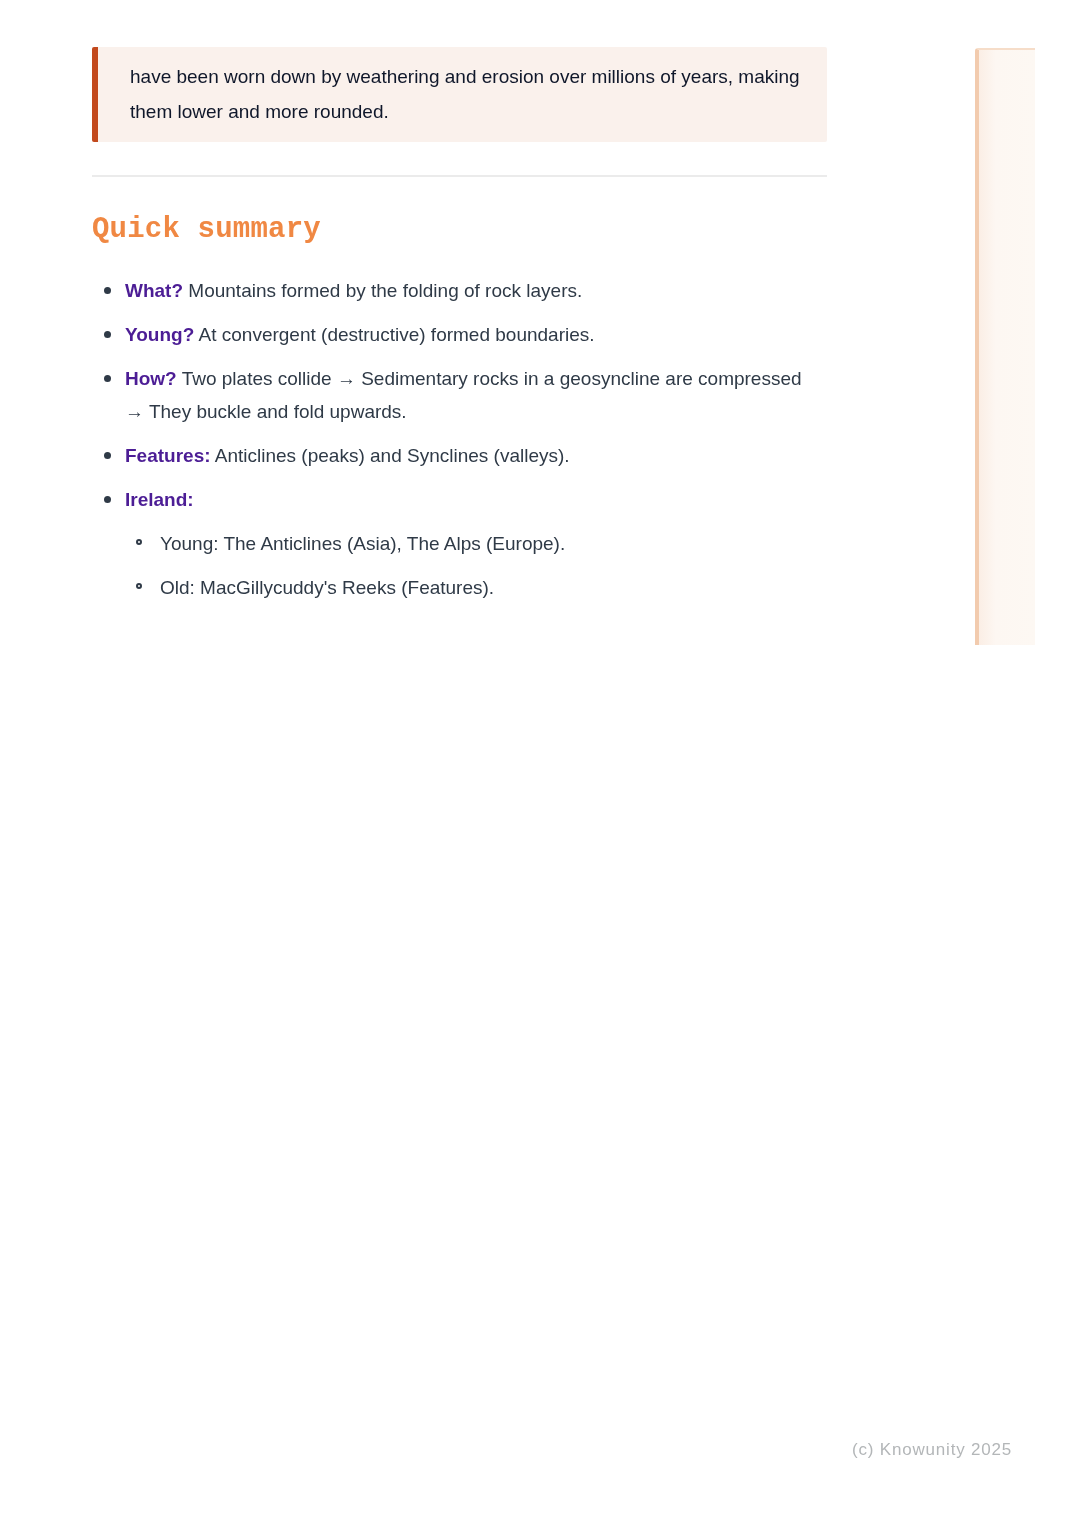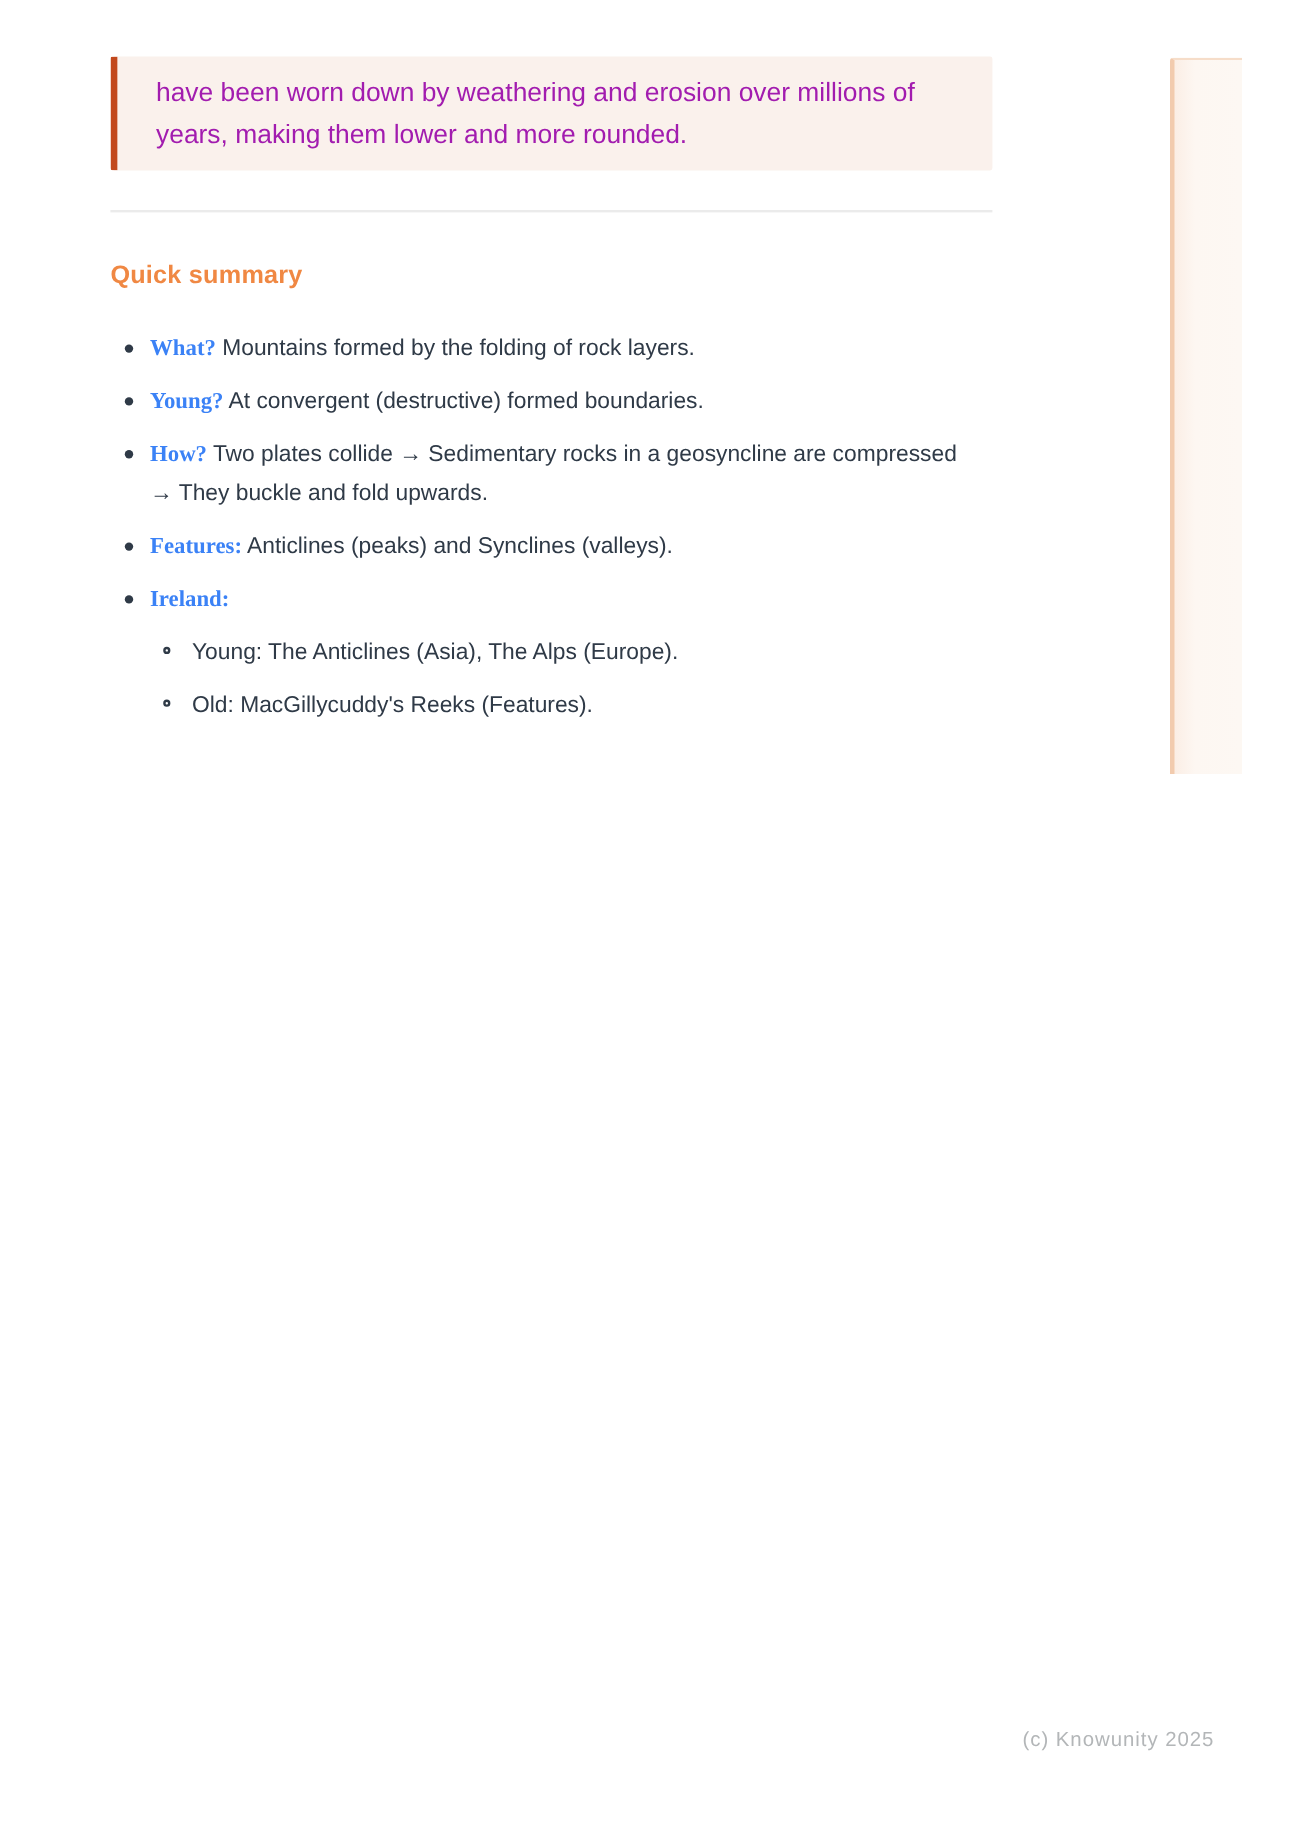--- a/index.html
+++ b/index.html
@@ -20,39 +20,40 @@
   }
   
   .callout {
     background: #faf1ec;
     border-left: 6px solid #c2491d;
     border-radius: 2px;
     padding: 12px 20px 13px 32px;
     min-height: 95px;
   }
   .callout p {
-    font-size: 22px;
+    font-size: 19px;
     line-height: 35px;
-    color: #a21caf;
+    color: #0f172a;
   }
   
   .divider {
     margin-top: 33px;
     height: 0;
     border-top: 2px solid #ebebeb;
     width: 100%;
   }
   
   h1.summary-heading {
     margin-top: 36px;
-    font-size: 21px;
+    font-size: 29px;
     line-height: 34px;
     font-weight: bold;
     color: #f08843;
     letter-spacing: 0.2px;
+    font-family: Liberation Mono, monospace;
   }
   
   ul.summary-list {
     list-style: none;
     margin-top: 27px;
   }
   ul.summary-list > li {
     position: relative;
     padding-left: 33px;
     padding-right: 8px;
@@ -83,21 +84,21 @@
   .ring {
     position: absolute;
     left: 11px;
     top: 12px;
     width: 6px;
     height: 6px;
     border-radius: 50%;
     border: 2px solid #2f3a47;
     background: transparent;
   }
-  strong.lead { font-weight: bold; color: #3b82f6; font-family: Liberation Serif, serif; }
+  strong.lead { font-weight: bold; color: #4c1d95; }
   
   .page-edge {
     position: absolute;
     left: 975px;
     top: 48px;
     width: 60px;
     height: 597px;
     background: linear-gradient(to right, #fbeee5, #fdf7f2 30%, #fdf8f3);
     border-left: 4px solid #f2cbae;
     border-top: 2px solid #f6ddc9;

